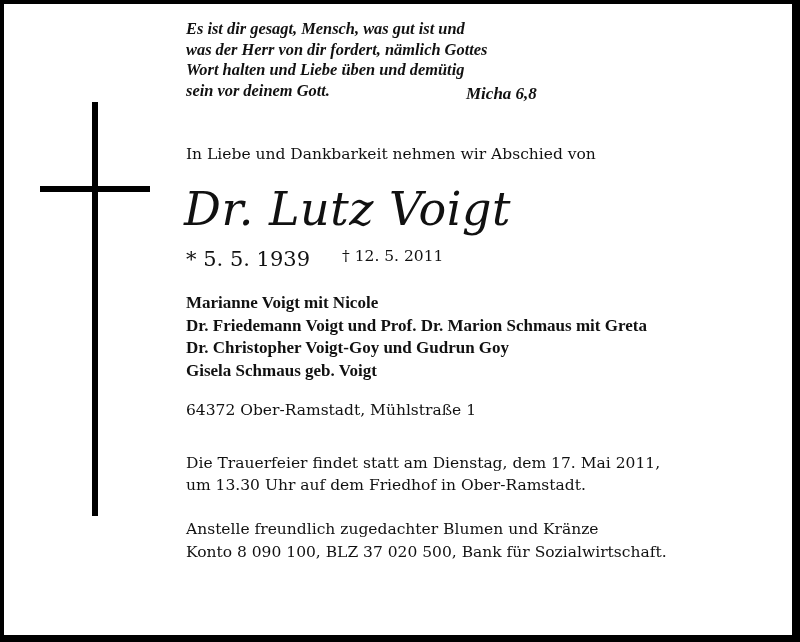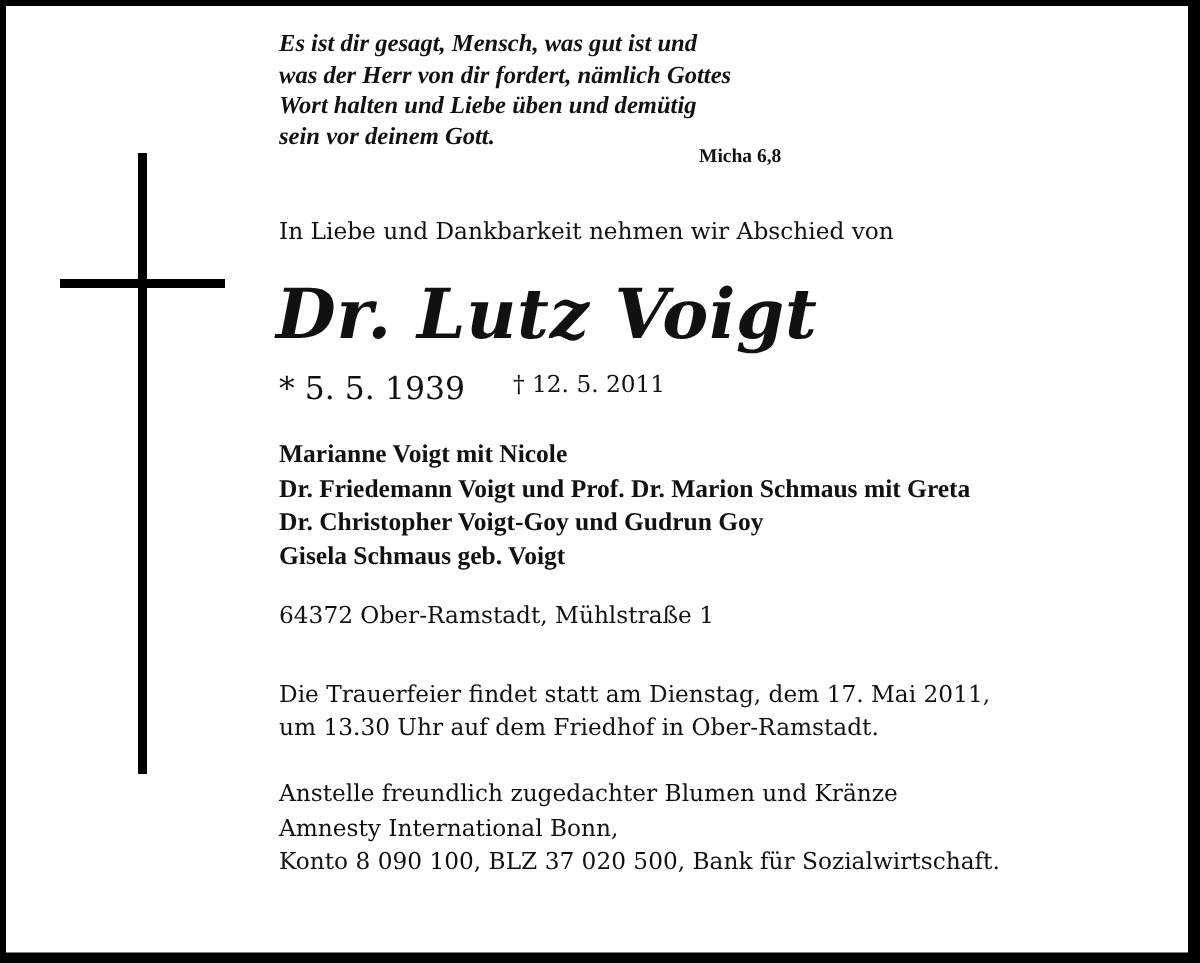--- a/index.html
+++ b/index.html
@@ -15,29 +15,29 @@
   }
   .cross-v { position: absolute; left: 88px; top: 98px; width: 6px; height: 414px; background: #000; }
   .cross-h { position: absolute; left: 36px; top: 182px; width: 110px; height: 6px; background: #000; }
   .abs { position: absolute; white-space: nowrap; }
   .verse {
     left: 186px; top: 19px;
     font-family: "Liberation Serif", serif;
     font-style: italic; font-weight: bold; font-size: 16.4px; line-height: 20.5px;
   }
   .verse-ref {
-    left: 466px; top: 96px;
+    left: 466px; top: 84px;
     font-family: "Liberation Serif", serif;
-    font-weight: bold; font-size: 13px;
+    font-style: italic; font-weight: bold; font-size: 17px;
   }
   .intro { left: 186px; top: 145px; font-size: 15.5px; }
   .name {
     left: 184px; top: 182px;
     font-family: "DejaVu Serif", serif;
-    font-style: italic; font-weight: bold; font-size: 46px; letter-spacing: 0.5px;
+    font-style: italic; font-weight: normal; font-size: 46px; letter-spacing: 0.5px;
   }
   .birth { left: 186px; top: 247px; font-size: 21px; }
   .death { left: 342px; top: 247px; font-size: 15.5px; }
   .family {
     left: 186px; top: 292px; font-weight: bold; font-size: 15px; line-height: 22.5px;
     font-family: "Liberation Serif", serif; font-size: 17px;
   }
   .addr { left: 186px; top: 401px; font-size: 15.5px; }
   .funeral { left: 186px; top: 452px; font-size: 15.5px; line-height: 22px; }
   .donation { left: 186px; top: 518px; font-size: 15.5px; line-height: 22.5px; }
@@ -73,15 +73,14 @@
 
 <div class="abs addr">64372 Ober-Ramstadt, Mühlstraße 1</div>
 
 <div class="abs funeral">
   <span class="line">Die Trauerfeier findet statt am Dienstag, dem 17. Mai 2011,</span>
   <span class="line">um 13.30 Uhr auf dem Friedhof in Ober-Ramstadt.</span>
 </div>
 
 <div class="abs donation">
   <span class="line">Anstelle freundlich zugedachter Blumen und Kränze</span>
-  <span class="line">Amnesty International Bonn,</span>
   <span class="line">Konto 8 090 100, BLZ 37 020 500, Bank für Sozialwirtschaft.</span>
 </div>
 
 </body></html>

